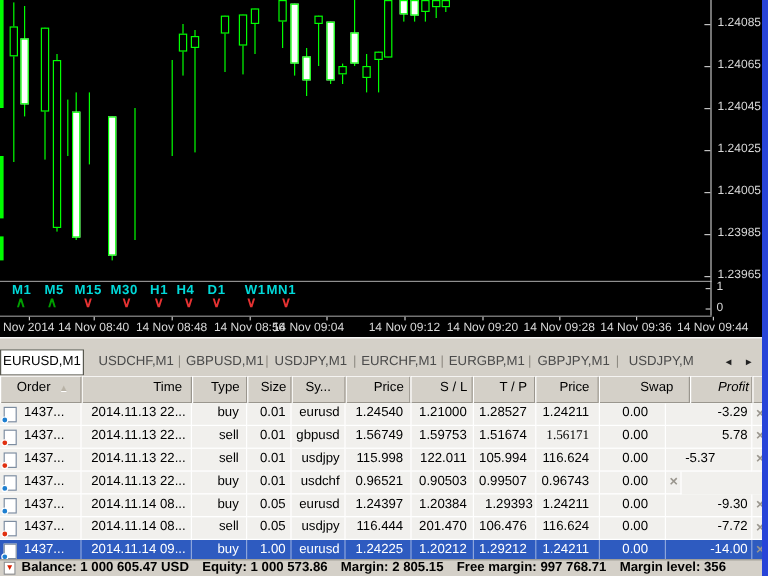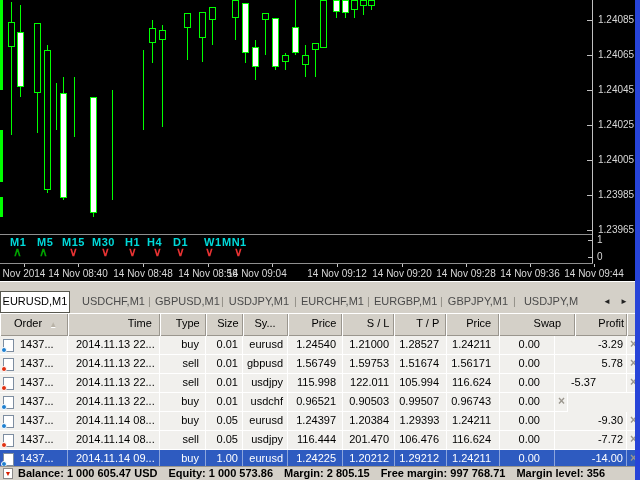--- a/index.html
+++ b/index.html
@@ -215,21 +215,21 @@
       <div class="th" style="width: 68px; text-align: left; padding-left: 14px;"><span>Order</span><span class="sort-glyph">▲</span></div>
       <div class="th" style="width: 92px; text-align: right; padding-right: 8px;"><span>Time</span></div>
       <div class="th" style="width: 46px; text-align: right; padding-right: 6px;"><span>Type</span></div>
       <div class="th" style="width: 37px; text-align: right; padding-right: 4px;"><span>Size</span></div>
       <div class="th" style="width: 45px; text-align: center;"><span>Sy...</span></div>
       <div class="th" style="width: 55px; text-align: right; padding-right: 6px;"><span>Price</span></div>
       <div class="th" style="width: 52px; text-align: right; padding-right: 5px;"><span>S / L</span></div>
       <div class="th" style="width: 52px; text-align: right; padding-right: 7px;"><span>T / P</span></div>
       <div class="th" style="width: 53px; text-align: right; padding-right: 8px;"><span>Price</span></div>
       <div class="th" style="width: 76px; text-align: right; padding-right: 14px;"><span>Swap</span></div>
-      <div class="th" style="width: 52px; text-align: right; padding-right: 3px;"><span>Profit</span></div>
+      <div class="th" style="width: 52px; text-align: right; padding-right: 3px; font-style: italic;"><span>Profit</span></div>
       <div class="th" style="width: 13px; text-align: center;"><span></span></div>
     </div>
   <div id="tbody">
       <div class="tr">
         <div class="td" style="width: 68px; text-align: left;"><div class="doc-icon" style="position: relative;"><div class="doc-dot" style="background: rgb(30, 127, 208);"></div></div><span>1437...</span></div>
         <div class="td" style="width: 92px; text-align: left; padding-left: 8px;">2014.11.13 22...</div>
         <div class="td" style="width: 46px; text-align: right; padding-right: 6px;">buy</div>
         <div class="td" style="width: 37px; text-align: right; padding-right: 4px;">0.01</div>
         <div class="td" style="width: 45px; text-align: right; padding-right: 4px;">eurusd</div>
         <div class="td" style="width: 55px; text-align: right; padding-right: 6px;">1.24540</div>
@@ -242,21 +242,21 @@
       </div>
       <div class="tr">
         <div class="td" style="width: 68px; text-align: left;"><div class="doc-icon" style="position: relative;"><div class="doc-dot" style="background: rgb(224, 48, 16);"></div></div><span>1437...</span></div>
         <div class="td" style="width: 92px; text-align: left; padding-left: 8px;">2014.11.13 22...</div>
         <div class="td" style="width: 46px; text-align: right; padding-right: 6px;">sell</div>
         <div class="td" style="width: 37px; text-align: right; padding-right: 4px;">0.01</div>
         <div class="td" style="width: 45px; text-align: right; padding-right: 4px;">gbpusd</div>
         <div class="td" style="width: 55px; text-align: right; padding-right: 6px;">1.56749</div>
         <div class="td" style="width: 52px; text-align: right; padding-right: 5px;">1.59753</div>
         <div class="td" style="width: 52px; text-align: right; padding-right: 7px;">1.51674</div>
-        <div class="td" style="width: 53px; text-align: right; padding-right: 8px;">1.56171</div>
+        <div class="td" style="width: 53px; text-align: right; padding-right: 8px; font-family: Liberation Serif, serif;">1.56171</div>
         <div class="td" style="width: 55px; text-align: right; padding-right: 14px;">0.00</div>
         <div class="td" style="width: 72px; text-align: right; padding-right: 3px;">5.78</div>
         <div class="td" style="width: 13px; text-align: center;"><div class="close-x" style="display: inline-block;">×</div></div>
       </div>
       <div class="tr">
         <div class="td" style="width: 68px; text-align: left;"><div class="doc-icon" style="position: relative;"><div class="doc-dot" style="background: rgb(224, 48, 16);"></div></div><span>1437...</span></div>
         <div class="td" style="width: 92px; text-align: left; padding-left: 8px;">2014.11.13 22...</div>
         <div class="td" style="width: 46px; text-align: right; padding-right: 6px;">sell</div>
         <div class="td" style="width: 37px; text-align: right; padding-right: 4px;">0.01</div>
         <div class="td" style="width: 45px; text-align: right; padding-right: 4px;">usdjpy</div>
@@ -282,21 +282,21 @@
         <div class="td" style="width: 13px; text-align: center;"><div class="close-x" style="display: inline-block;">×</div></div>
       </div>
       <div class="tr">
         <div class="td" style="width: 68px; text-align: left;"><div class="doc-icon" style="position: relative;"><div class="doc-dot" style="background: rgb(30, 127, 208);"></div></div><span>1437...</span></div>
         <div class="td" style="width: 92px; text-align: left; padding-left: 8px;">2014.11.14 08...</div>
         <div class="td" style="width: 46px; text-align: right; padding-right: 6px;">buy</div>
         <div class="td" style="width: 37px; text-align: right; padding-right: 4px;">0.05</div>
         <div class="td" style="width: 45px; text-align: right; padding-right: 4px;">eurusd</div>
         <div class="td" style="width: 55px; text-align: right; padding-right: 6px;">1.24397</div>
         <div class="td" style="width: 52px; text-align: right; padding-right: 5px;">1.20384</div>
-        <div class="td" style="width: 52px; text-align: center; padding-right: 2px;">1.29393</div>
+        <div class="td" style="width: 52px; text-align: right; padding-right: 2px;">1.29393</div>
         <div class="td" style="width: 53px; text-align: right; padding-right: 8px;">1.24211</div>
         <div class="td" style="width: 55px; text-align: right; padding-right: 14px;">0.00</div>
         <div class="td" style="width: 72px; text-align: right; padding-right: 3px;">-9.30</div>
         <div class="td" style="width: 13px; text-align: center;"><div class="close-x" style="display: inline-block;">×</div></div>
       </div>
       <div class="tr">
         <div class="td" style="width: 68px; text-align: left;"><div class="doc-icon" style="position: relative;"><div class="doc-dot" style="background: rgb(224, 48, 16);"></div></div><span>1437...</span></div>
         <div class="td" style="width: 92px; text-align: left; padding-left: 8px;">2014.11.14 08...</div>
         <div class="td" style="width: 46px; text-align: right; padding-right: 6px;">sell</div>
         <div class="td" style="width: 37px; text-align: right; padding-right: 4px;">0.05</div>

